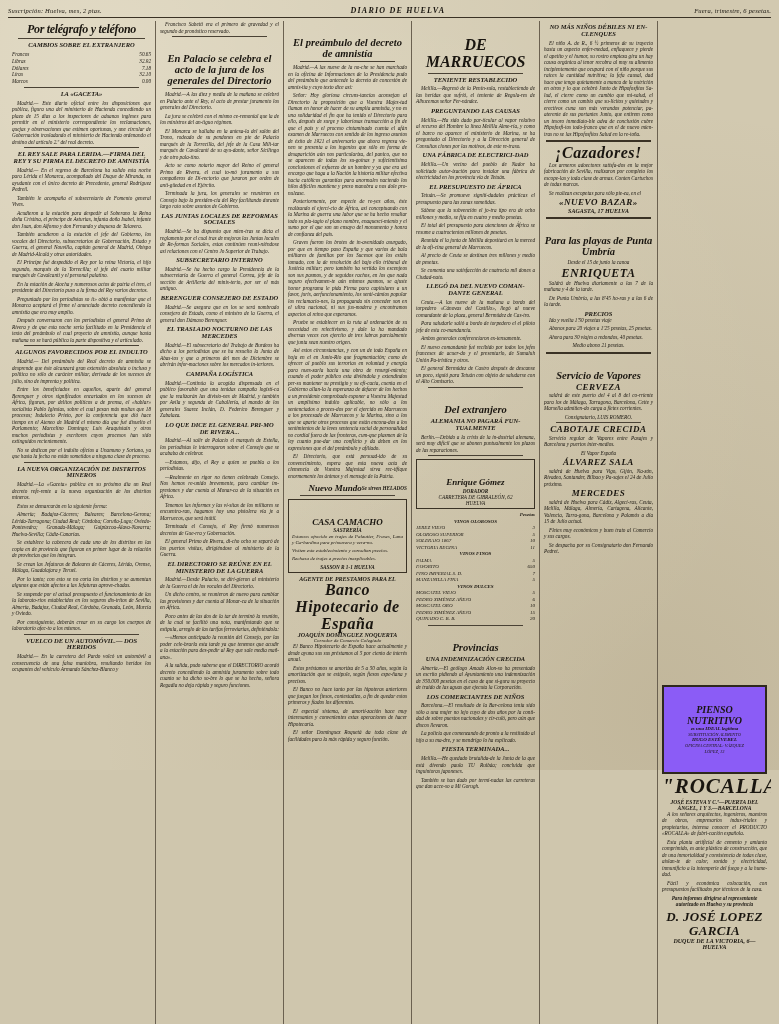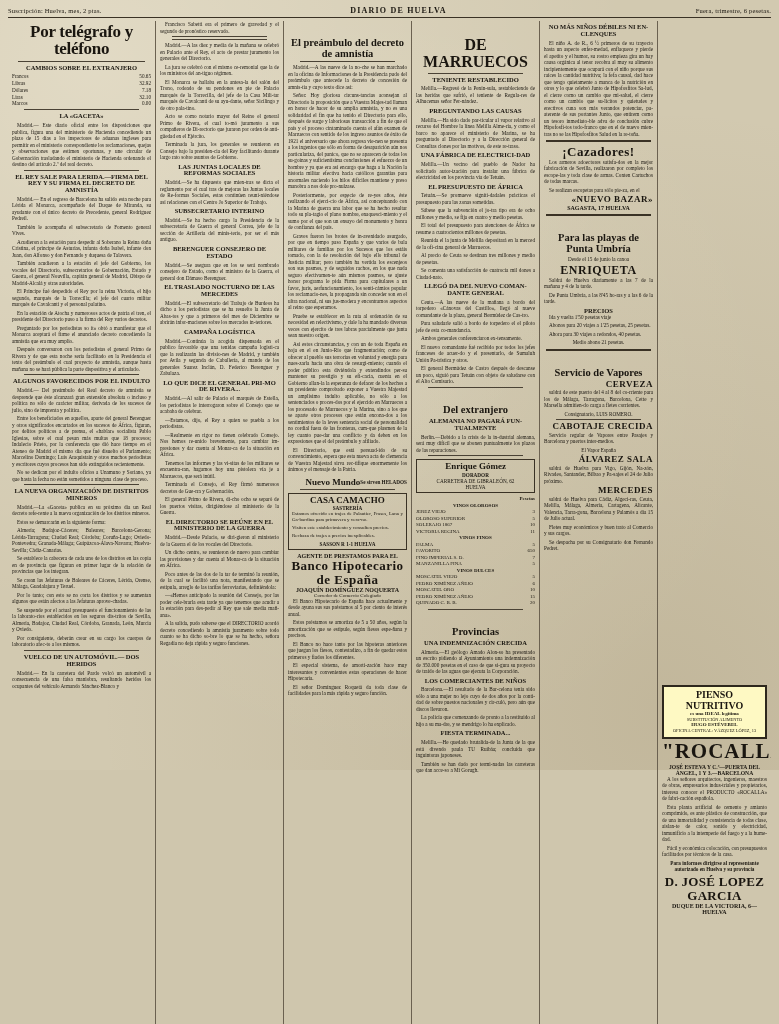--- a/index.html
+++ b/index.html
@@ -9,20 +9,21 @@
     font-family:"Liberation Serif", serif;
     color:#1a1610;
     overflow:hidden;
   }
   .page{
     position:relative;
     width:779px;height:770px;
     background:#d2c9b0;
     box-sizing:border-box;
     padding:6px 8px 8px 8px;
+    font-style:italic;
   }
   
   .page:before{
     content:"";position:absolute;inset:0;
     background:
       radial-gradient(ellipse at 12% 8%, rgba(255,250,235,.35), rgba(0,0,0,0) 55%),
       radial-gradient(ellipse at 85% 92%, rgba(120,100,60,.18), rgba(0,0,0,0) 60%),
       radial-gradient(ellipse at 50% 50%, rgba(255,255,240,.12), rgba(0,0,0,0) 70%);
     pointer-events:none;
   }
@@ -51,21 +52,21 @@
   }
   .col:last-child{border-right:none;}
   .c1{width:148px;}
   .c2{width:128px;}
   .c3{width:128px;}
   .c4{width:128px;}
   .c5{width:118px;}
   .c6{width:113px;}
 
   h1.big{
-    font-size:17px;line-height:1.02;text-align:center;margin:2px 0 3px 0;
+    font-size:12px;line-height:1.02;text-align:center;margin:2px 0 3px 0;
     font-weight:bold;letter-spacing:-.3px;
   }
   h2.hd{
     font-size:8.5px;line-height:1.05;text-align:center;margin:16px 0 2px 0;
     font-weight:bold;
   }
   h2.hd.big{font-size:10.5px;}
   h2.hd.bigger{font-size:16px;}
   h3.sub{
     font-size:6.5px;line-height:1.05;text-align:center;margin:3px 0 2px 0;
@@ -82,42 +83,42 @@
   .rule.thin{margin:2px 12px;}
   .rule.dbl{border-top:2px solid #3a3225;margin:3px 2px;}
   .tbl{width:100%;font-size:5.2px;border-collapse:collapse;margin:1px 0 2px 0;}
   .tbl td{padding:0;line-height:1.3;}
   .tbl td.r{text-align:right;}
   .boxad{
     border:1px solid #3a3225;
     padding:2px 3px;margin:3px 0;
     text-align:center;
   }
-  .boxad .t{font-size:9px;font-weight:bold;line-height:1.05;}
+  .boxad .t{font-size:9px;font-weight:bold;line-height:1.05;margin-top:16px;}
   .boxad .t2{font-size:11px;font-weight:bold;line-height:1.05;}
   .boxad .s{font-size:5.2px;line-height:1.2;}
-  .adname{font-size:13px;font-weight:bold;text-align:center;line-height:1.05;letter-spacing:.5px;}
-  .adname.sm{font-size:9px;text-align:right;}
+  .adname{font-size:16px;font-weight:bold;text-align:center;line-height:1.05;letter-spacing:.5px;}
+  .adname.sm{font-size:9px;}
   .adname.xl{font-size:12px;}
   .center{text-align:center;}
   .small{font-size:5px;line-height:1.2;}
   .tiny{font-size:4.4px;line-height:1.2;}
   .bold{font-weight:bold;}
   .wine-list{font-size:5px;line-height:1.3;}
   .wine-list .row{display:flex;justify-content:space-between;}
   .rocalla{
     font-size:21px;font-weight:bold;text-align:center;letter-spacing:1px;
     font-family:"Liberation Serif",serif;
   }
   .lastname{
     font-size:13px;font-weight:bold;text-align:center;line-height:1.1;letter-spacing:.3px;
   }
   .pienso{
-    border:2px solid #2e281d;padding:3px;margin-top:4px;text-align:center;
-    background:#fef9c3;
+    border:2px solid #2e281d;padding:18px;margin-top:4px;text-align:center;
+    background:#8b5cf6;
   }
   .pienso .h{font-size:10px;font-weight:bold;line-height:1.05;}
   .huelva-foot{font-size:6px;text-align:center;font-weight:bold;}
   .flexrow{display:flex;justify-content:flex-end;font-size:5.2px;}
 </style>
 </head>
 <body>
 
 <div class="page">
 
@@ -186,20 +187,21 @@
       <p>Se suspende por el actual presupuesto el funcionamiento de las la laborato-rios establecidos en los seguros dis-tritos de Sevilla, Almería, Badajoz, Ciudad Real, Córdoba, Granada, León, Murcia y Oviedo.</p>
       <p>Por consiguiente, deberán crear en su cargo los cuerpos de laboratorio afec-to a los mismos.</p>
       <hr class="rule thin">
       <h3 class="sub">VUELCO DE UN AUTOMÓVIL.— DOS HERIDOS</h3>
       <p>Madrid.— En la carretera del Pardo volcó un automóvil a consecuencia de una falsa maniobra, resultando heridos los ocupantes del vehículo Armando Sánchez-Blanco y</p>
     </div>
 
     <div class="col c2">
       <p>Francisco Sabetti era el primero de gravedad y el segundo de pronóstico reservado.</p>
       <hr class="rule thin">
+      <h2 class="hd big">En Palacio se celebra el acto de la jura de los generales del Directorio</h2>
       <hr class="rule thin">
       <p>Madrid.—A las diez y media de la mañana se celebró en Palacio ante el Rey, el acto de prestar juramento los generales del Directorio.</p>
       <p>La jura se celebró con el mismo ce-remonial que la de los ministros del an-tiguo régimen.</p>
       <p>El Monarca se hallaba en la antesa-la del salón del Trono, rodeado de su pendones en pie de Palacio marqués de la Torrecilla, del jefe de la Casa Mili-tar marqués de Cavalcanti de su ayu-dante, señor Sicilingo y de otro pala-tino.</p>
       <p>Acto se como notario mayor del Reino el general Primo de Rivera, el cual to-mó juramento a sus compañeros de Di-rectorio que juraron por orden de anti-güedad en el Ejército.</p>
       <p>Terminada la jura, los generales se reunieron en Consejo bajo la presiden-cia del Rey facilitando durante largo rato sobre asuntos de Gobierno.</p>
       <h3 class="sub">LAS JUNTAS LOCALES DE REFORMAS SOCIALES</h3>
       <p>Madrid.—Se ha dispuesto que mien-tras se dicta el reglamento por el cual tras de mejoras las Juntas locales de Re-formas Sociales, estas continúen reuni-niéndose así relaciones con el Centro Jo Superior de Trabajo.</p>
       <h3 class="sub">SUBSECRETARIO INTERINO</h3>
       <p>Madrid.—Se ha hecho cargo la Presidencia de la subsecretaría de Guerra el general Correa, jefe de la sección de Artillería del minis-terio, por ser el más antiguo.</p>

